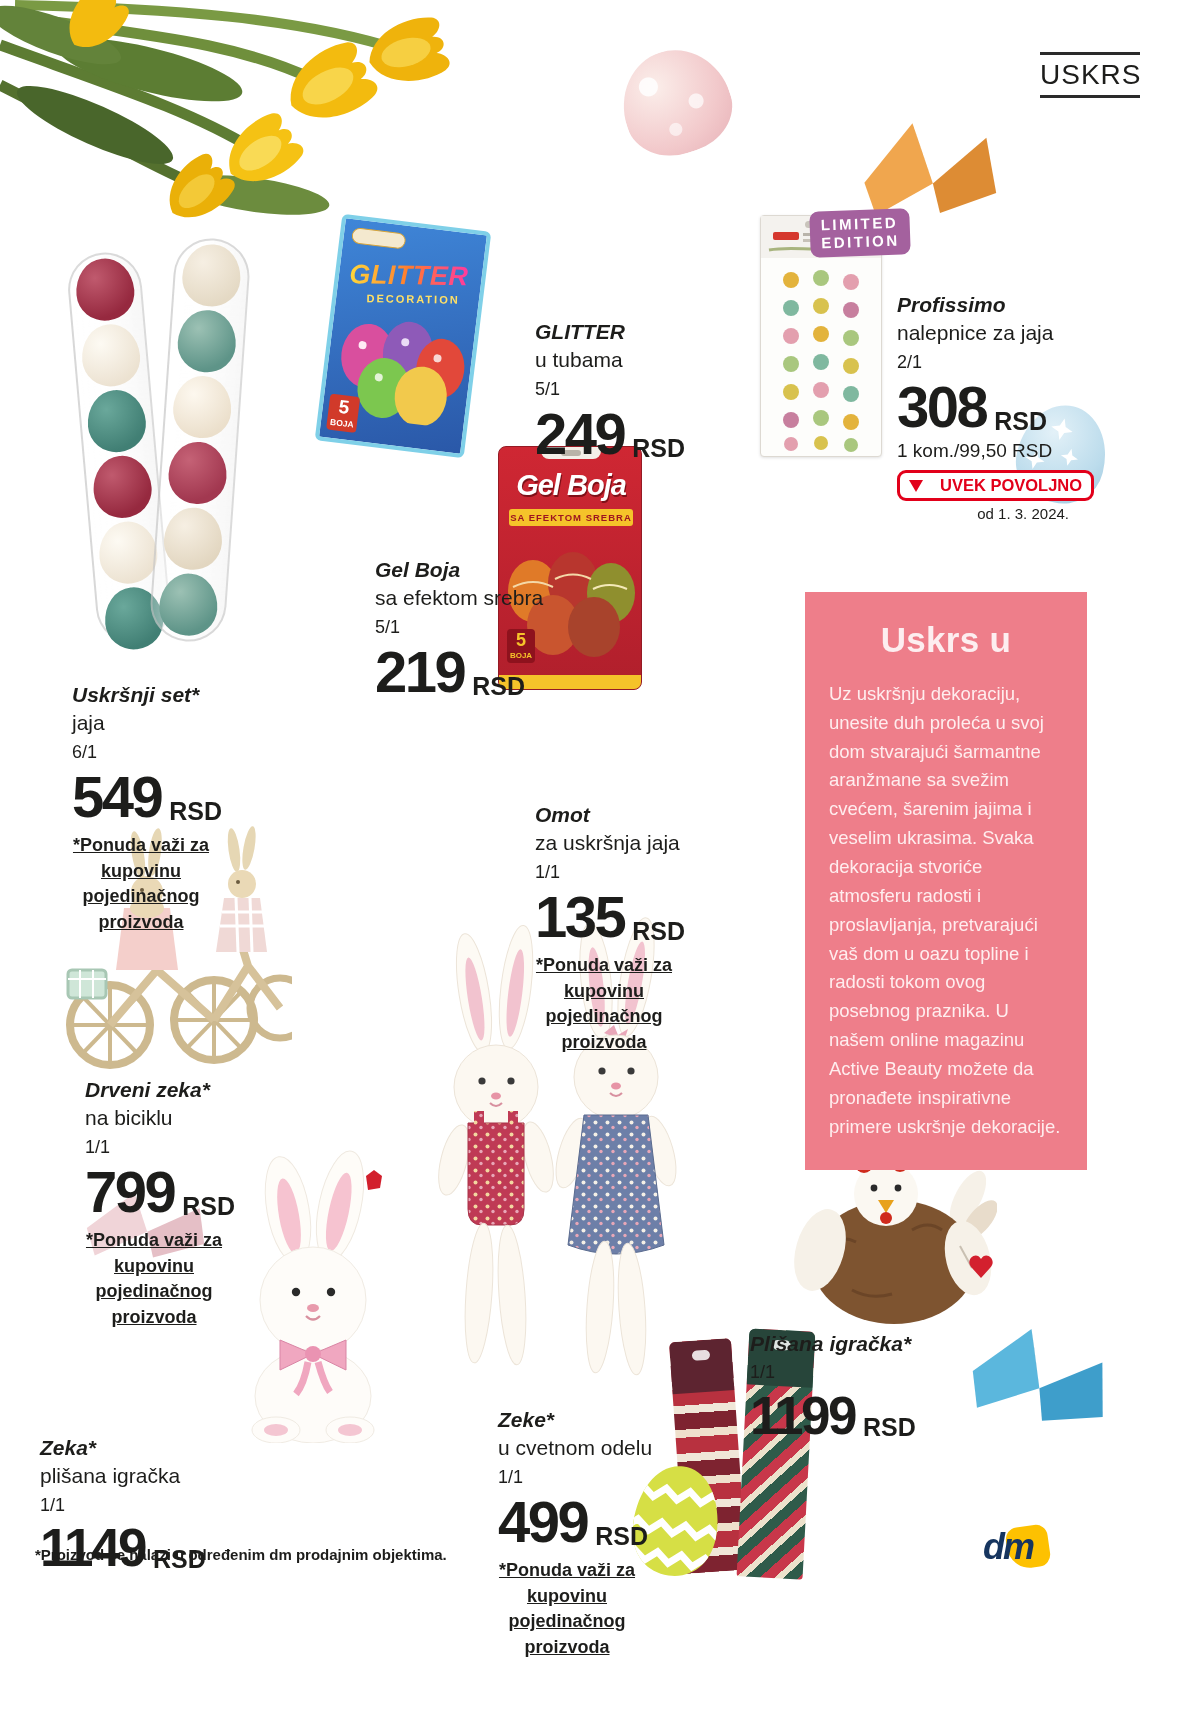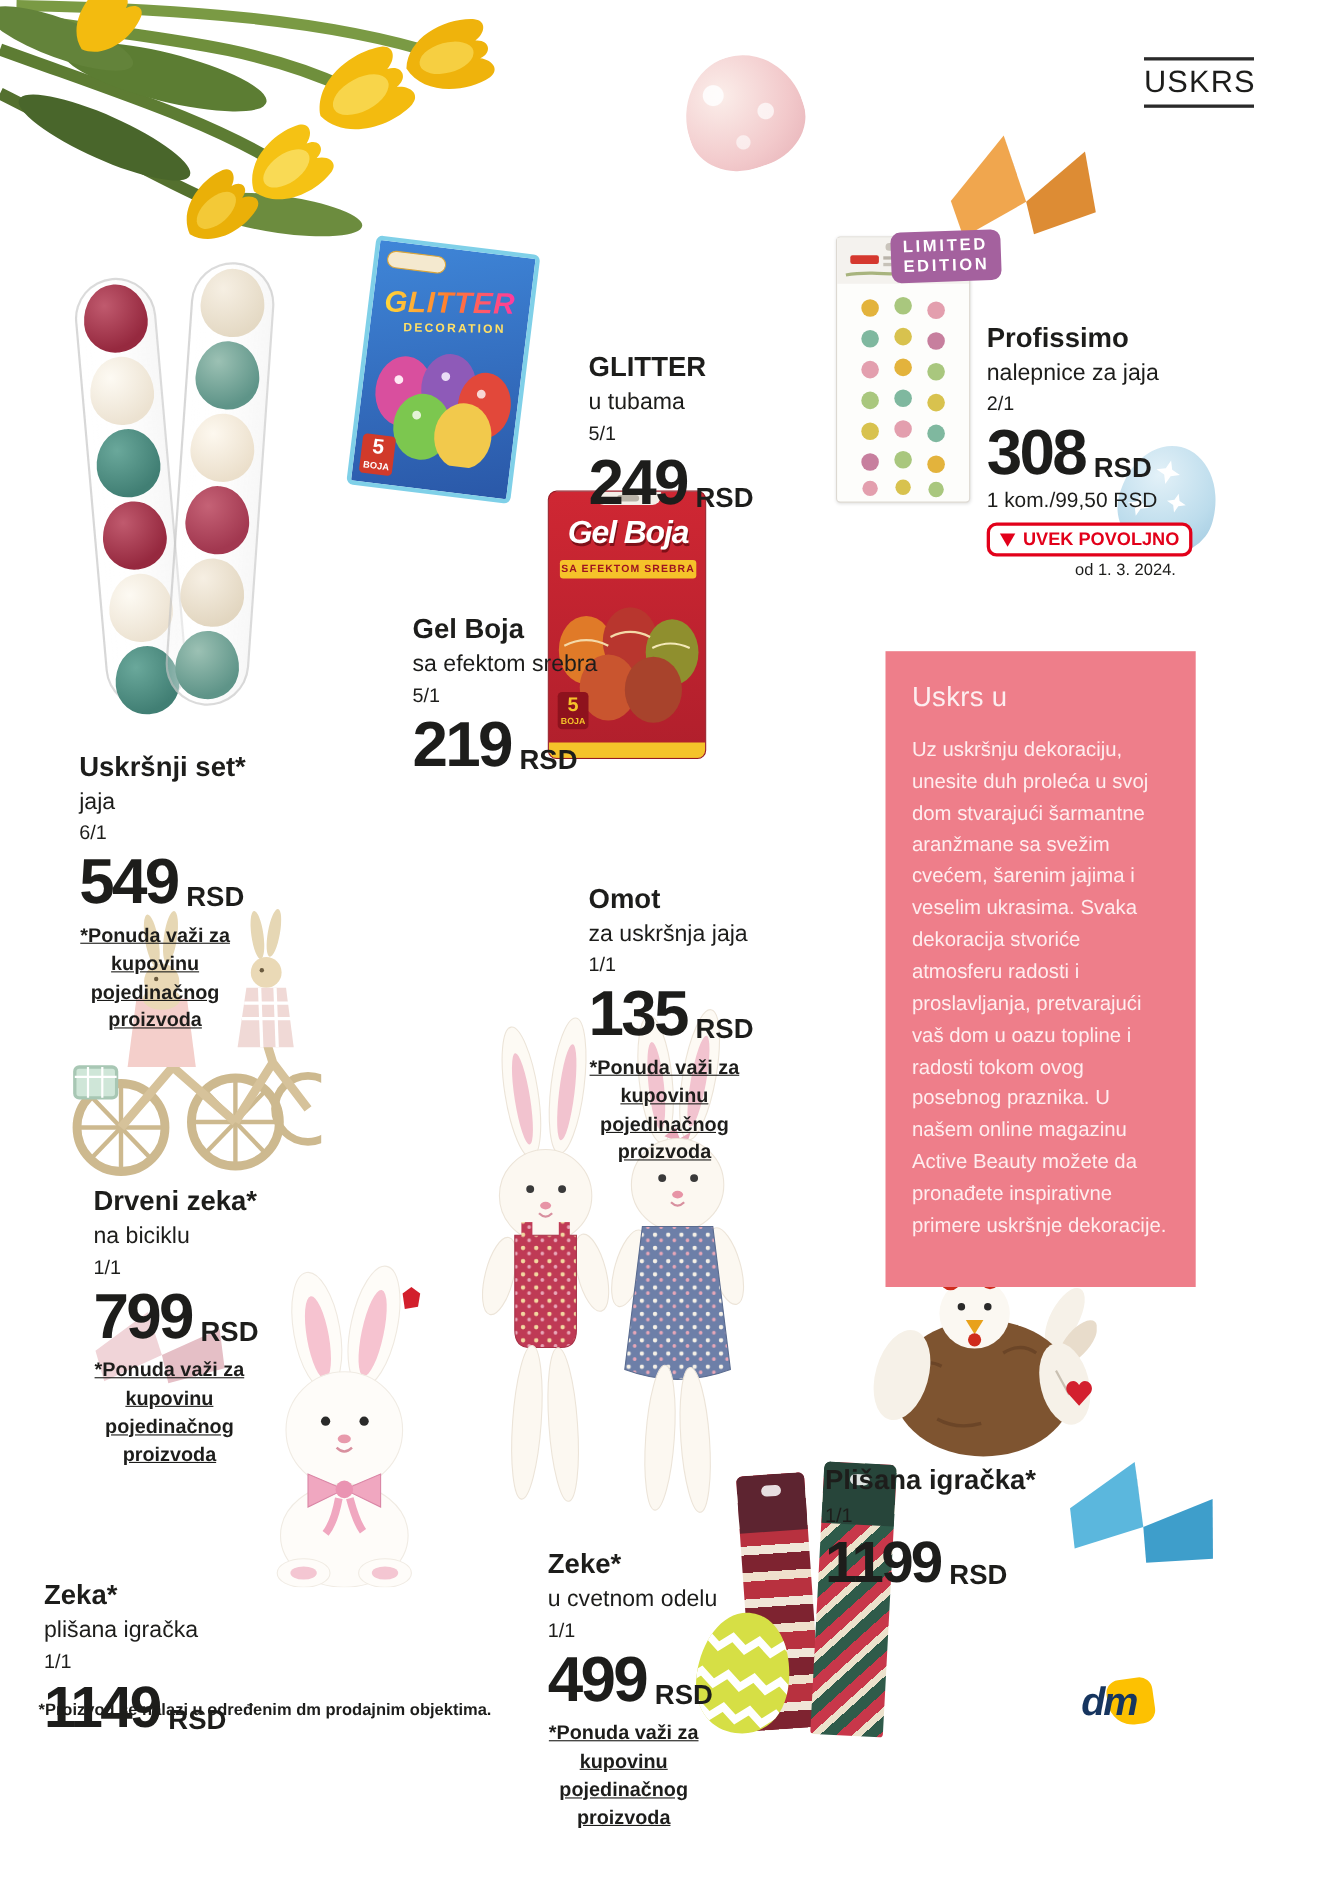--- a/index.html
+++ b/index.html
@@ -7,21 +7,21 @@
         font-family:"Liberation Sans","DejaVu Sans",sans-serif;color:#1d1d1b;margin:0 auto;}
   .abs{position:absolute;}
 
   
   #uskrs{left:1040px;top:52px;width:100px;text-align:center;
          border-top:3px solid #2a2a2a;border-bottom:3px solid #2a2a2a;
          font-size:28px;letter-spacing:1px;padding:4px 0;color:#1d1d1b;}
 
   
   .ptxt{position:absolute;}
-  .p-name{font-size:25px;font-weight:bold;line-height:1.35;white-space:nowrap;}
+  .p-name{font-size:21px;font-weight:bold;line-height:1.35;white-space:nowrap;font-style:italic;}
   .p-desc{font-size:21px;line-height:1.35;white-space:nowrap;}
   .p-qty{font-size:18px;line-height:1.3;margin-top:3px;white-space:nowrap;}
   .price-row{display:flex;align-items:flex-end;margin-top:4px;}
   .p-price{font-size:58px;font-weight:800;letter-spacing:-2.5px;line-height:1.0;}
   .p-price.small4{font-size:53px;}
   .p-cur{font-size:25px;font-weight:800;margin-left:8px;letter-spacing:0;}
   .p-note{width:178px;margin-left:-20px;margin-top:7px;text-align:center;
           font-size:18px;font-weight:600;line-height:1.42;text-decoration:underline;}
   .p-unit{font-size:19px;margin-top:4px;white-space:nowrap;}
 
@@ -32,31 +32,31 @@
   #t-omot{left:535px;top:801px;}
   #t-drveni{left:85px;top:1076px;}
   #t-zeka{left:40px;top:1434px;}
   #t-zeke{left:498px;top:1406px;}
   #t-plisana{left:750px;top:1330px;}
 
   
   #limited-badge{left:810px;top:210px;background:#a4619e;color:#fff;border-radius:9px;
       padding:5px 11px;font-size:15px;font-weight:800;letter-spacing:2.5px;line-height:1.2;
       transform:rotate(-2deg);text-align:left;z-index:6;}
-  .uvek{display:inline-flex;align-items:center;gap:7px;background:#fff;border:3px solid #e2001a;
+  .uvek{display:inline-flex;align-items:center;gap:17px;background:#fff;border:3px solid #e2001a;
       border-radius:9px;padding:3px 9px;margin-top:8px;}
   .uvek .tri{width:0;height:0;border-left:7px solid transparent;border-right:7px solid transparent;
       border-top:12px solid #e2001a;}
   .uvek .lbl{color:#e2001a;font-weight:800;font-size:16.5px;white-space:nowrap;}
   .uvek-date{width:172px;text-align:right;font-size:15px;margin-top:4px;}
 
   
   #promo{left:805px;top:592px;width:282px;height:578px;background:#ee7e8a;color:#fdeef0;
          box-sizing:border-box;padding:26px 24px 0 24px;}
-  #promo .t{font-size:25px;font-weight:400;line-height:1.28;letter-spacing:.3px;}
+  #promo .t{font-size:35px;font-weight:700;line-height:1.28;letter-spacing:.3px;text-align:center;}
   #promo .b{margin-top:17px;font-size:18.5px;line-height:1.56;color:rgba(255,241,243,.96);}
 
   
   #footnote{left:35px;top:1546px;font-size:15px;font-weight:bold;}
   #dmlogo{left:983px;top:1524px;width:66px;height:50px;}
   #dmlogo .blob{position:absolute;right:0;top:2px;width:42px;height:42px;background:#fdc101;
       border-radius:12px 12px 12px 55%;transform:rotate(-8deg);}
   #dmlogo .dm{position:absolute;left:0;top:2px;font-size:36px;font-weight:800;font-style:italic;
       color:#16355f;letter-spacing:-2px;}
 

